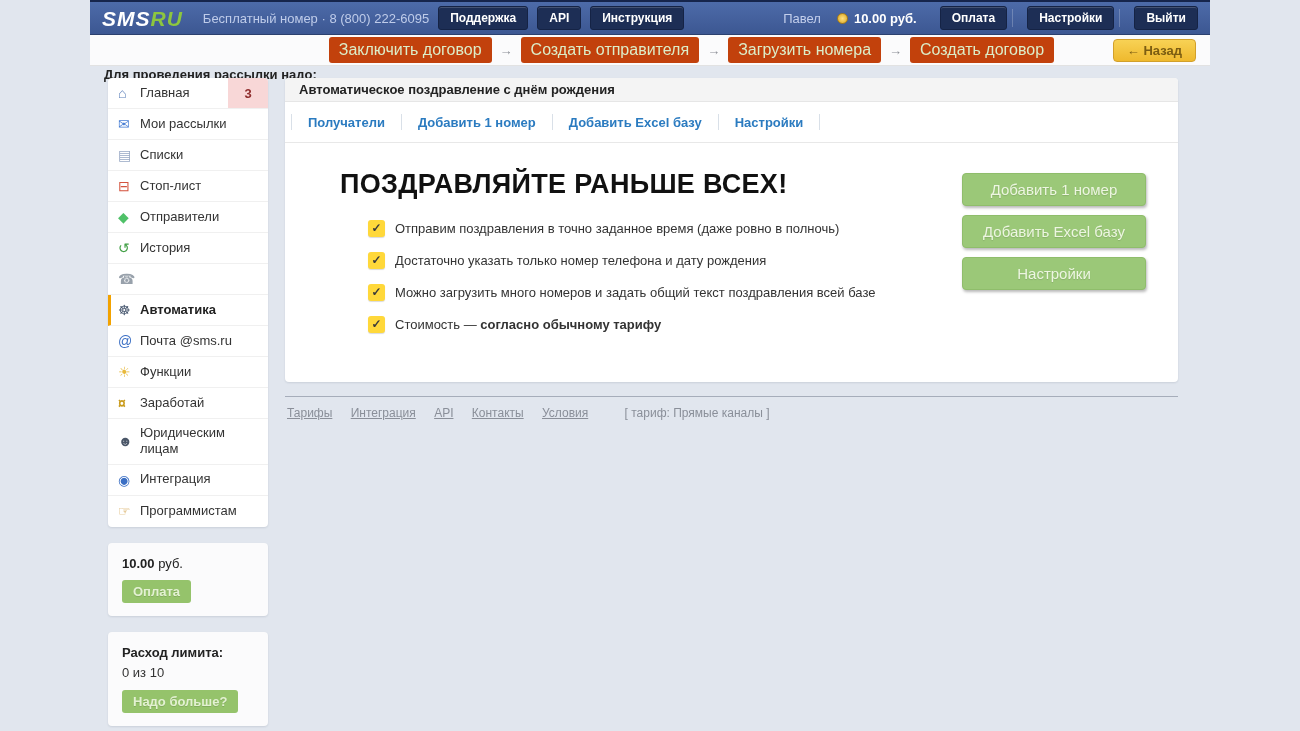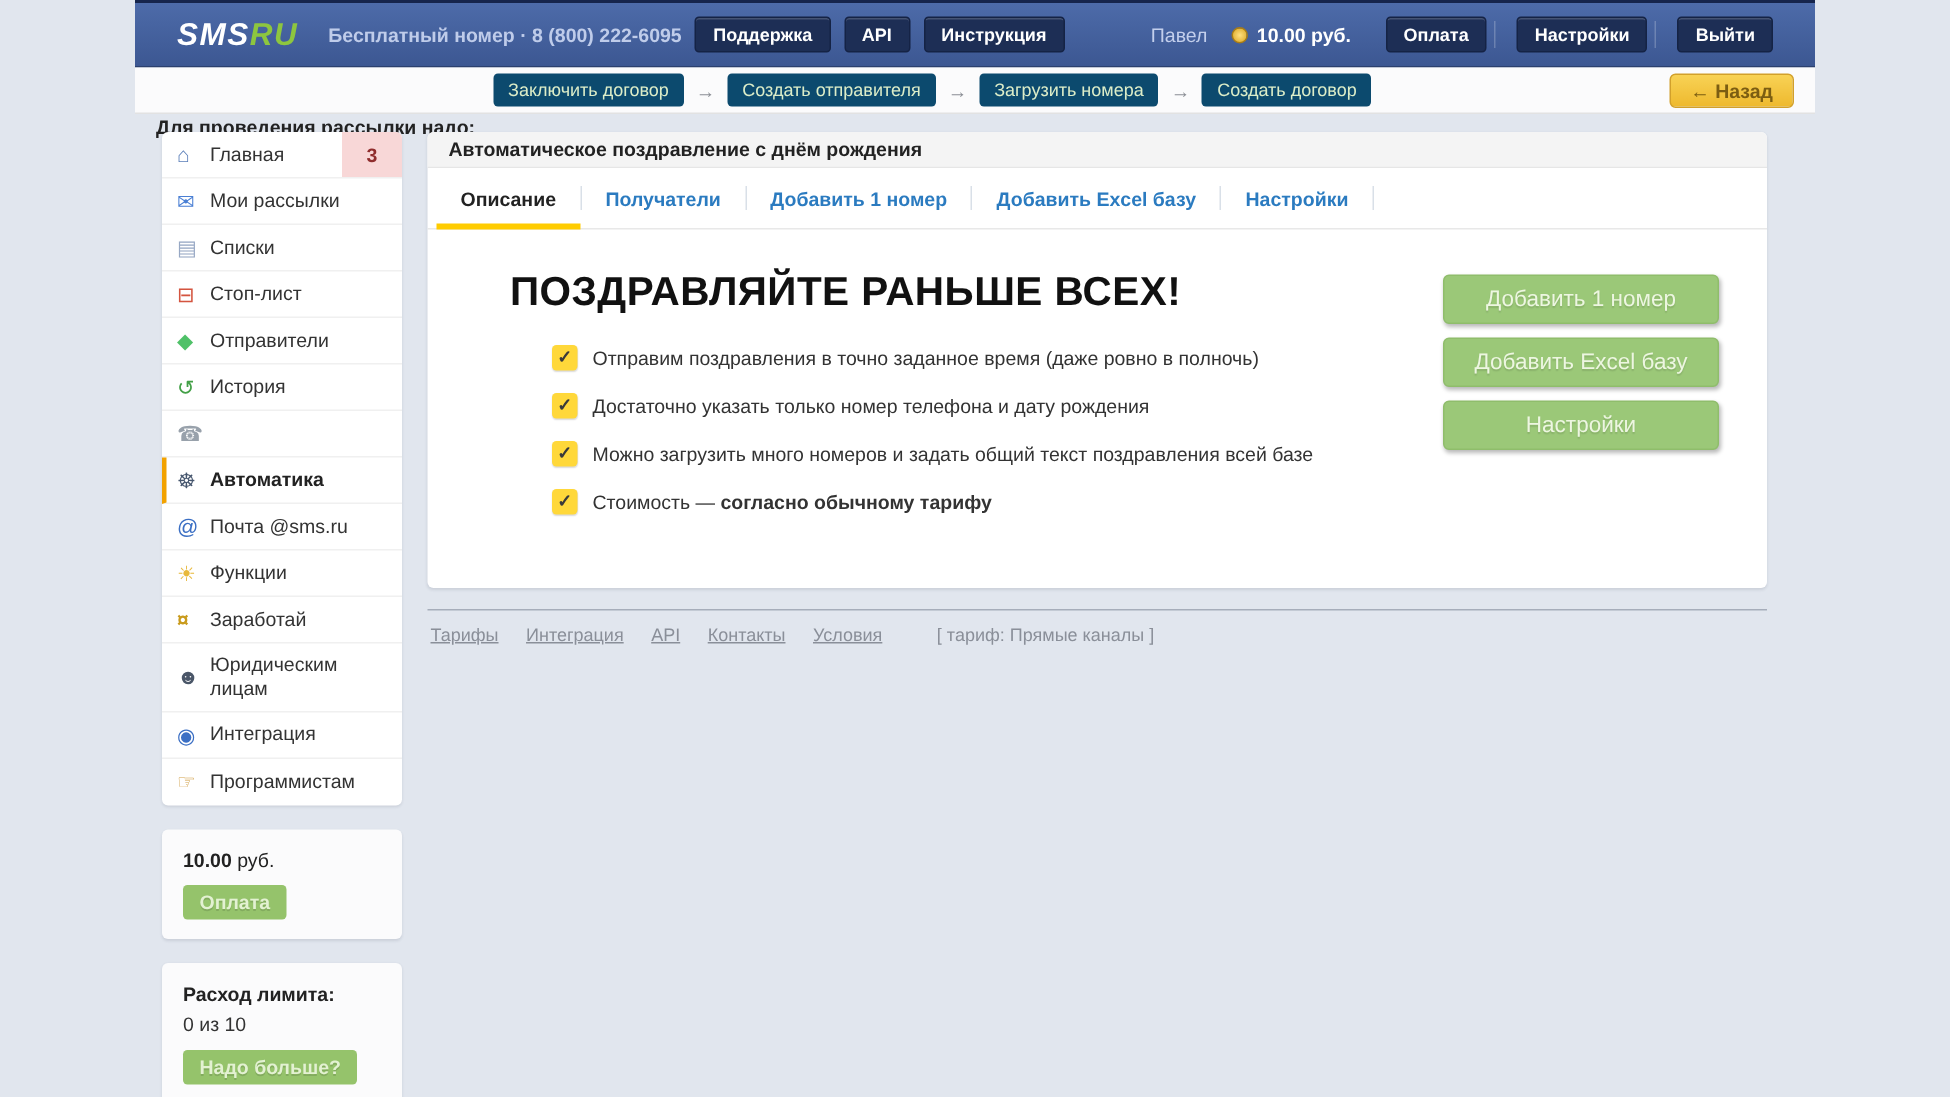--- a/index.html
+++ b/index.html
@@ -1,46 +1,46 @@
 <!DOCTYPE html>
 <html lang="ru"><head>
 <meta charset="utf-8">
 <style>
   * { box-sizing: border-box; margin: 0; padding: 0; }
   html,body { background:#e1e6ee; font-family:"Liberation Sans",sans-serif; }
   .page { width:1120px; margin:0 auto; min-height:731px; }
 
   
   .topbar {
-    height:45px; display:flex; align-items:center; padding:0 28px;
+    height:35px; display:flex; align-items:center; padding:0 12px;
     background:linear-gradient(#4d6ba9,#3c5792);
     border-top:2px solid #16254c; border-bottom:1px solid #2b406e;
   }
   .logo { font-style:italic; font-weight:bold; font-size:21px; color:#fff; letter-spacing:1px; line-height:1; }
   .logo .ru { color:#8dc63f; }
-  .phone { color:#bfccea; font-size:13px; font-weight:bold; margin-left:20px; }
+  .phone { color:#bfccea; font-size:13px; font-weight:normal; margin-left:20px; }
   .navbtn {
     background:#1d2e55; color:#fff; font-weight:bold; font-size:12px;
     padding:4px 11px; border-radius:3px; margin-left:9px; cursor:pointer;
     box-shadow:inset 0 1px 0 rgba(255,255,255,.18); border:1px solid #152345;
   }
   .top-right { margin-left:auto; display:flex; align-items:center; }
   .username { color:#c3cfec; font-size:13px; margin-right:16px; }
   .coin { width:11px; height:11px; border-radius:50%; background:radial-gradient(#ffe080,#d9a520); border:1px solid #a87c16; display:inline-block; margin-right:6px; }
   .balance { color:#fff; font-size:13px; font-weight:bold; margin-right:14px; }
   .vsep { width:1px; height:18px; background:rgba(255,255,255,.22); margin:0 5px; }
 
   
   .steps {
     background:#fbfbfc; border-bottom:1px solid #e2e2e2;
     display:flex; align-items:center; padding:5px 14px; height:31px;
   }
   .steps-label { font-size:13px; font-weight:bold; color:#222; margin-right:12px;margin-top:48px; }
   .step-btn {
-    background:#0c4a6e; color:#dcedc8; font-size:12px; padding:4px 10px;
+    background:#c2410c; color:#dcedc8; font-size:16px; padding:4px 10px;
     border-radius:3px; cursor:pointer; white-space:nowrap;
   }
   .step-arrow { color:#8d9097; font-size:13px; margin:0 8px; }
   .back-btn {
     margin-left:auto; background:linear-gradient(#f8d255,#eeb92e);
     border:1px solid #d2a02b; color:#7b5d12; font-weight:bold; font-size:13px;
     padding:3px 13px; border-radius:4px; cursor:pointer;
   }
 
   
@@ -226,21 +226,20 @@
         <div class="limit-val">0 из 10</div>
         <span class="green-btn">Надо больше?</span>
       </div>
     </div>
 
     <div class="main-col">
       <div class="panel">
         <div class="panel-header">Автоматическое поздравление с днём рождения</div>
 
         <div class="tabs">
-          <div class="tab active">Описание</div>
           <span class="tab-sep"></span>
           <div class="tab">Получатели</div>
           <span class="tab-sep"></span>
           <div class="tab">Добавить 1 номер</div>
           <span class="tab-sep"></span>
           <div class="tab">Добавить Excel базу</div>
           <span class="tab-sep"></span>
           <div class="tab">Настройки</div>
           <span class="tab-sep"></span>
         </div>

